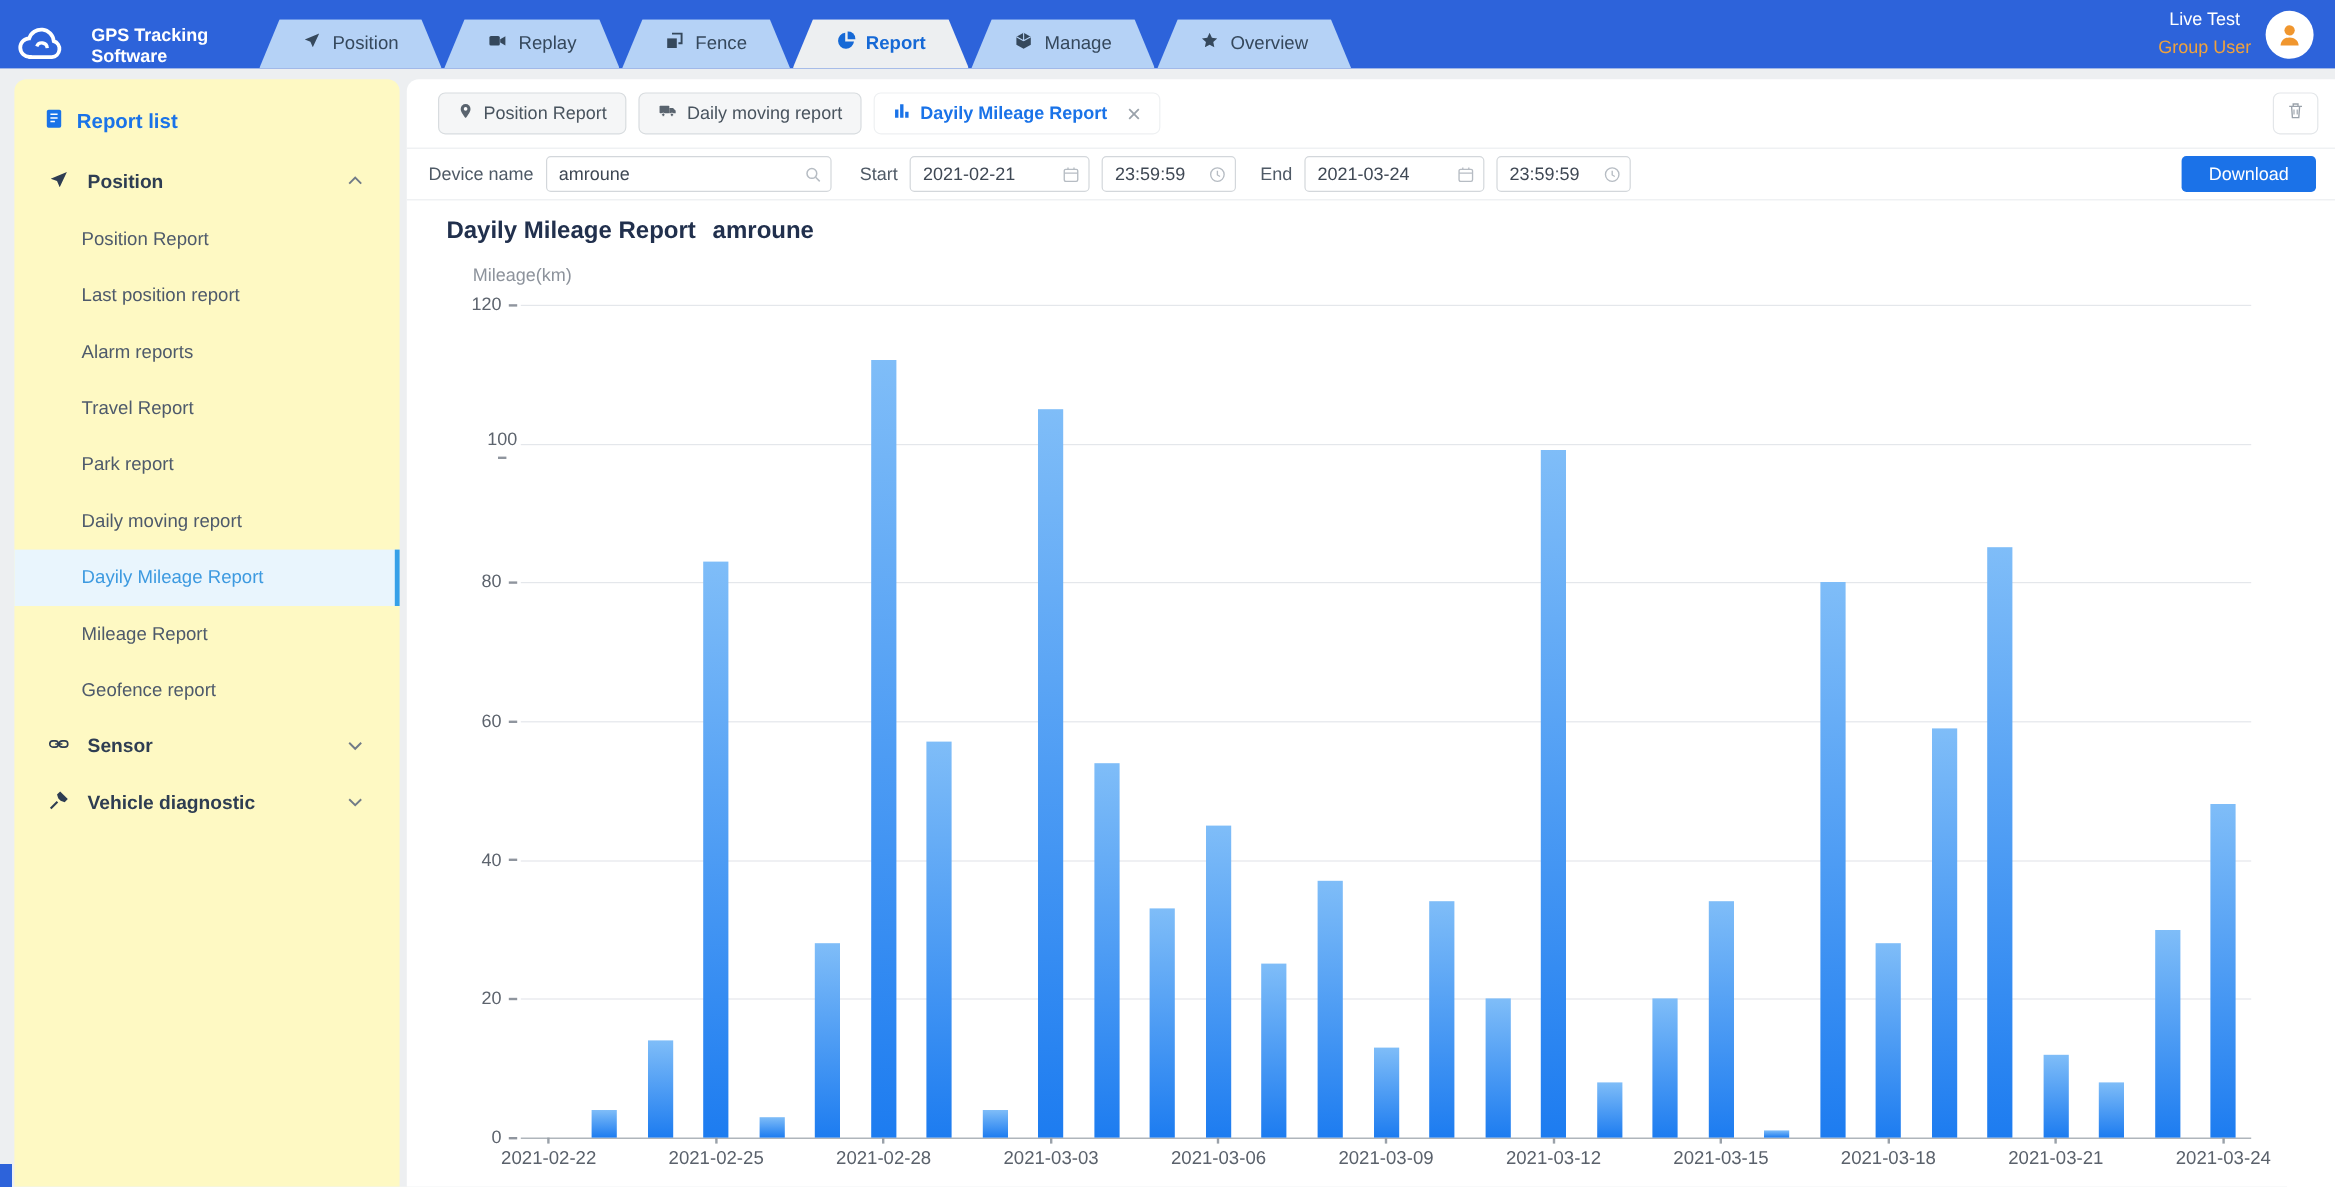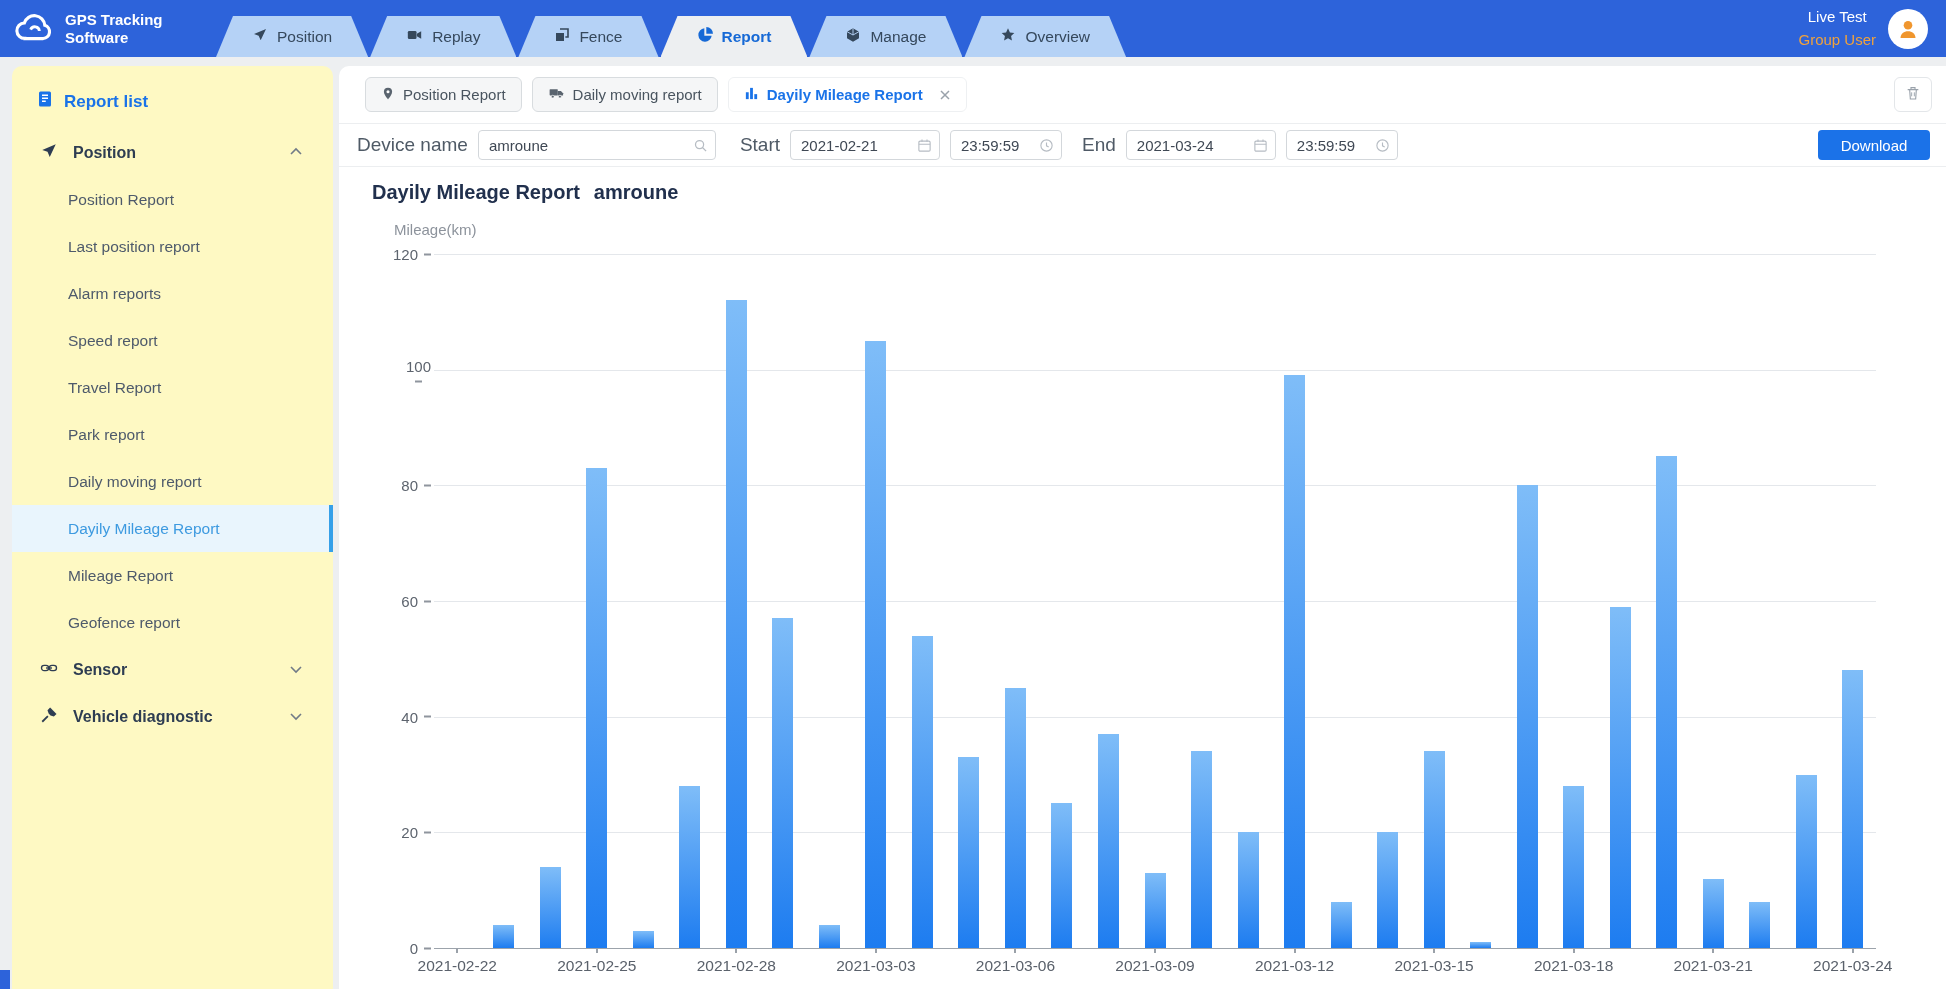--- a/index.html
+++ b/index.html
@@ -1,21 +1,21 @@
 <!DOCTYPE html>
 <html><head>
 <meta charset="utf-8">
 <style>
   * { box-sizing: border-box; margin: 0; padding: 0; }
   html,body { width:1946px; height:989px; overflow:hidden; }
   body { font-family:"Liberation Sans", sans-serif; background:#edeff1; }
 
   
   .topnav { height:57px; background:#2d63da; display:flex; align-items:stretch; padding-left:14px; position:relative; }
-  .logo { display:flex; align-items:center; gap:9px; color:#fff; min-width:170px; }
+  .logo { display:flex; align-items:flex-end; gap:20px; color:#fff; min-width:170px; }
   .logo-text { font-size:15px; font-weight:bold; line-height:1.2; }
   .nav-tabs { display:flex; align-items:flex-end; margin-left:32px; }
   .nav-tab { height:41px; padding:0 36px; display:flex; align-items:center; gap:9px;
     background:#b5d2f6; color:#35485c; font-size:15.5px; cursor:pointer;
     clip-path:polygon(17px 0, calc(100% - 17px) 0, 100% 100%, 0 100%); margin-right:2px; }
   .nav-tab svg { flex:0 0 auto; }
   .nav-tab.active { background:#edeff1; color:#1669d6; font-weight:bold; }
   .user-area { margin-left:auto; display:flex; align-items:center; gap:12px; padding-right:18px; }
   .user-names { text-align:center; font-size:15px; line-height:1.5; }
   .user-names .uname { color:#fff; display:block; }
@@ -41,21 +41,21 @@
   .chip { height:35px; border:1px solid #d8dcdf; background:#f5f6f7; border-radius:6px; padding:0 15px;
     display:inline-flex; align-items:center; gap:8px; color:#49545f; font-size:15px; cursor:pointer; white-space:nowrap; }
   .chip.active { background:#fff; border-color:#eef0f2; color:#1a73e8; font-weight:bold; }
   .chip .close { color:#9aa2ab; margin-left:8px; display:flex; }
   .trash-btn { position:absolute; right:14px; top:11px; width:38px; height:35px; background:#fff;
     border:1px solid #e3e6e9; border-radius:6px; display:flex; align-items:center; justify-content:center;
     color:#9aa2ab; cursor:pointer; }
 
   
   .toolbar { display:flex; align-items:center; gap:10px; padding:0 16px 0 18px; height:43px; border-bottom:1px solid #eceef0; }
-  .tlabel { color:#4f5a66; font-size:19px; white-space:nowrap; }
+  .tlabel { color:#4f5a66; font-size:15px; white-space:nowrap; }
   .field { position:relative; display:flex; align-items:center; }
   .field input { height:30px; border:1px solid #d3d7db; border-radius:4px; font-size:15px; color:#3f4854;
     padding:0 28px 0 10px; font-family:"Liberation Sans", sans-serif; outline:none; background:#fff; }
   .field .f-icon { position:absolute; right:8px; color:#b6bcc3; display:flex; pointer-events:none; }
   .w-device input { width:238px; }
   .w-date input { width:150px; }
   .w-time input { width:112px; }
   .download { margin-left:auto; width:112px; height:30px; background:#1b72e8; color:#fff; border:none;
     border-radius:4px; font-size:15px; cursor:pointer; font-family:"Liberation Sans", sans-serif; }
 
@@ -166,23 +166,20 @@
           </svg></span>
     </div>
     <div class="side-row child">
         <span>Position Report</span>
       </div>
     <div class="side-row child">
         <span>Last position report</span>
       </div>
     <div class="side-row child">
         <span>Alarm reports</span>
-      </div>
-    <div class="side-row child">
-        <span>Speed report</span>
       </div>
     <div class="side-row child">
         <span>Travel Report</span>
       </div>
     <div class="side-row child">
         <span>Park report</span>
       </div>
     <div class="side-row child">
         <span>Daily moving report</span>
       </div>

